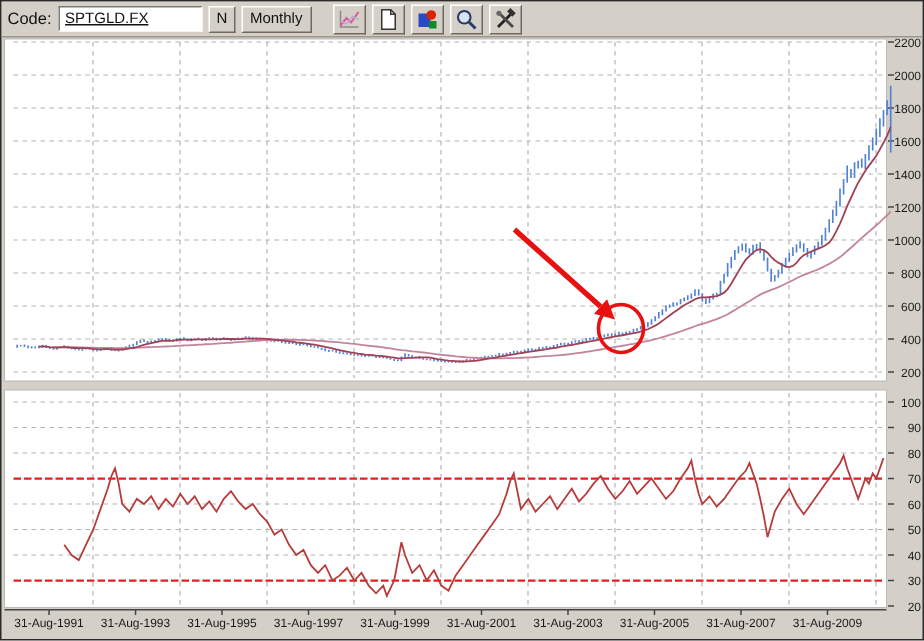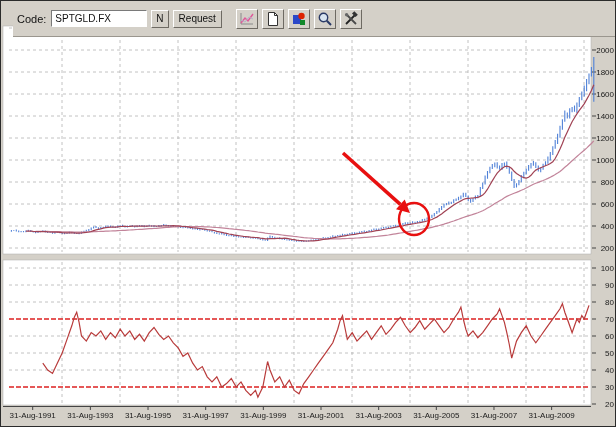--- a/index.html
+++ b/index.html
@@ -3,29 +3,29 @@
 <meta charset="utf-8">
 <style>
   html,body{margin:0;padding:0;background:#9a9a9a;}
   *{box-sizing:border-box;}
   .window{
     position:relative;width:616px;height:427px;
     background:#d4d0c8;border:1px solid #2b2b2b;
     font-family:"Liberation Sans",sans-serif;overflow:hidden;
   }
   .toolbar{
-    position:absolute;top:0;left:0;right:0;height:36px;z-index:3;
+    position:absolute;top:0;left:0;right:0;height:24px;z-index:3;
     background:#d4d0c8;border-bottom:1px solid #9a968e;
-    display:flex;align-items:center;gap:4px;padding:2px 4px;font-size:11px;color:#111;margin-left:12px;
+    display:flex;align-items:center;gap:4px;padding:2px 4px;font-size:11px;color:#111;
   }
   .tb-label{padding-right:1px;}
   .tb-input{
     width:96px;height:17px;background:#fff;color:#111;
     border:1px solid;border-color:#7a7a7a #fff #fff #7a7a7a;
-    font-family:"Liberation Sans",sans-serif;font-size:10px;padding:1px 3px;
+    font-family:"Liberation Sans",sans-serif;font-size:10px;padding:1px 3px;text-decoration:underline;
   }
   .tb-btn{
     height:18px;background:#d4d0c8;color:#111;cursor:default;
     border:1px solid;border-color:#fff #6e6a63 #6e6a63 #fff;
     font-family:"Liberation Sans",sans-serif;font-size:10px;padding:1px 5px;line-height:13px;
   }
   .tb-btn.small{padding:1px 4px;}
   .combo{
     display:flex;align-items:stretch;width:92px;height:18px;
     border:1px solid;border-color:#7a7a7a #fff #fff #7a7a7a;background:#fff;
@@ -50,21 +50,21 @@
 </style>
 </head>
 <body>
 
 <div class="window">
 
   <div class="toolbar">
     <span class="tb-label">Code:</span>
     <input class="tb-input" value="SPTGLD.FX" style="">
     <button class="tb-btn small">N</button>
-    <button class="tb-btn">Request</button>
+    <button class="tb-btn">Monthly</button>
     <span class="tb-sep"></span>
     <button class="icon-btn">
       <svg width="16" height="16" viewBox="0 0 16 16">
         <path d="M2 2 V13 H14" stroke="#8a8a8a" fill="none" stroke-width="1"></path>
         <path d="M2 12 L6 7 L9 10 L14 3" stroke="#e0589a" fill="none" stroke-width="1.4"></path>
         <path d="M2 9 L6 11 L10 6 L14 8" stroke="#b8b0c8" fill="none" stroke-width="1"></path>
       </svg>
     </button>
     <button class="icon-btn">
       <svg width="16" height="16" viewBox="0 0 16 16">

